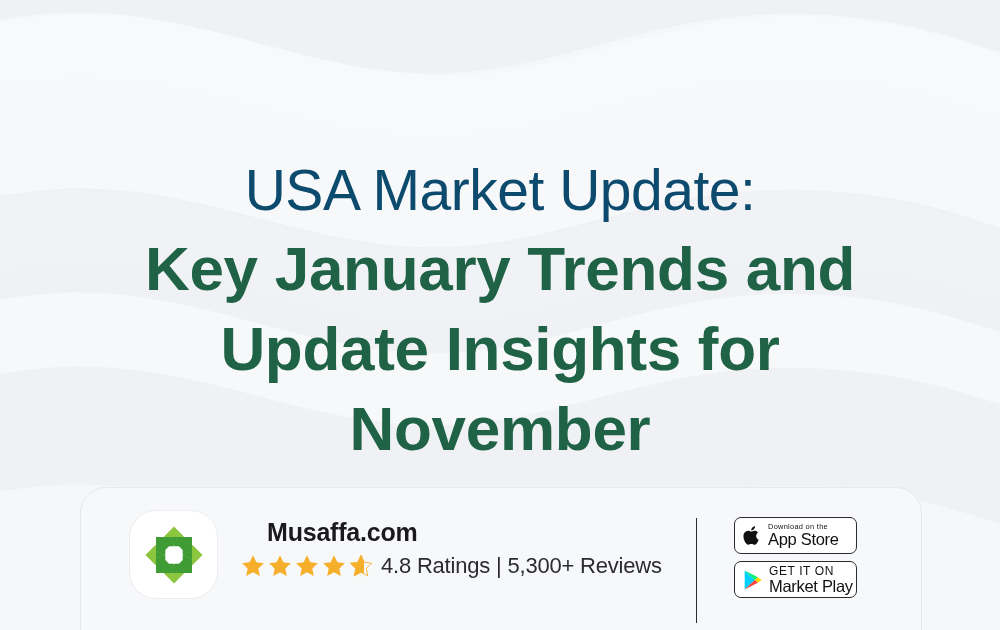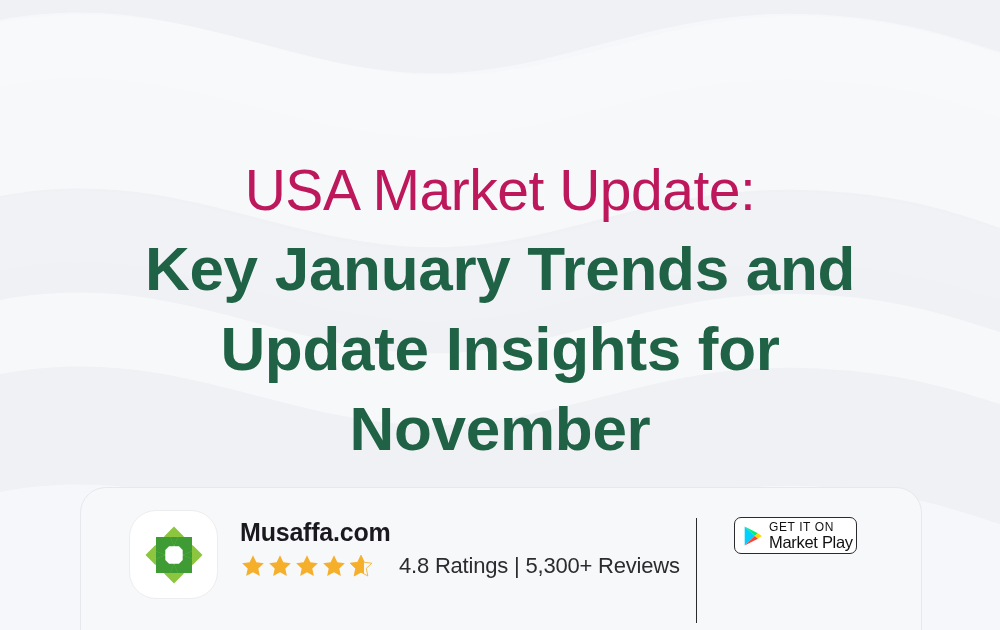--- a/index.html
+++ b/index.html
@@ -22,21 +22,21 @@
   .headline-block {
     position:absolute;
     top:162px; left:0; width:1000px;
     z-index:2;
     text-align:center;
   }
   .title-line-1 {
     font-size:57px;
     font-weight:300;
     letter-spacing:-0.5px;
-    color:#be185d;
+    color:#0c4a6e;
     line-height:1.0;
     padding-bottom:10px;
   }
   .title-green {
     font-size:62px;
     font-weight:700;
     color:#1f6245;
     line-height:1.29;
     letter-spacing:-0.3px;
   }
@@ -75,40 +75,41 @@
     padding-top:6px;
     flex:none;
     width:430px;
   }
   .app-name {
     font-size:25px;
     font-weight:700;
     color:#1a1a1e;
     line-height:1.3;
     letter-spacing:-0.2px;
+    margin-left:27px;
   }
   .app-tagline {
     font-size:25px;
     font-weight:700;
     color:#1a1a1e;
     line-height:1.3;
     letter-spacing:-0.2px;
   }
   .rating-row {
     display:flex;
     align-items:center;
     margin-top:4px;
   }
   .stars { display:flex; align-items:center; gap:1px; }
   .stars svg { display:block; }
   .rating-text {
     font-size:22px;
     font-weight:400;
     color:#2c2c30;
-    margin-left:25px;
+    margin-left:7px;
     letter-spacing:-0.2px;
     white-space:nowrap;
   }
 
   
   .card-divider {
     width:1px;
     height:105px;
     background:#2b2b2f;
     margin-left:26px;
@@ -246,20 +247,32 @@
         </span>
       </span>
       <span class="rating-text">4.8 Ratings | 5,300+ Reviews</span>
     </div>
   </div>
 
   <div class="card-divider"></div>
 
   <div class="store-badges">
 
+    <div class="badge badge-appstore">
+      <span class="glyph">
+        <svg width="19" height="23" viewBox="0 0 22 26">
+          <path fill="#111" d="M15.2 13.6c0-2.7 2.2-4 2.3-4.1-1.3-1.8-3.2-2.1-3.9-2.1-1.7-.2-3.3 1-4.1 1-.9 0-2.2-1-3.6-.9-1.8 0-3.5 1.1-4.5 2.7-1.9 3.3-.5 8.2 1.4 10.9.9 1.3 2 2.8 3.4 2.7 1.4-.1 1.9-.9 3.5-.9s2.1.9 3.6.8c1.5 0 2.4-1.3 3.3-2.7 1-1.5 1.5-3 1.5-3.1-.1 0-2.9-1.1-2.9-4.3z"></path>
+          <path fill="#111" d="M12.8 5.6c.7-.9 1.2-2.2 1.1-3.4-1.1 0-2.4.7-3.2 1.7-.7.8-1.3 2.1-1.1 3.3 1.2.1 2.5-.6 3.2-1.6z"></path>
+        </svg>
+      </span>
+      <span class="txt">
+        <span class="small">Download on the</span>
+        <span class="big">App Store</span>
+      </span>
+    </div>
 
     <div class="badge badge-play">
       <span class="glyph">
         <svg width="20" height="22" viewBox="0 0 24 26">
           <polygon fill="#00d0ff" points="2,1.5 14.2,13 2,24.5"></polygon>
           <polygon fill="#00f076" points="2,1.5 17.8,9.6 14.2,13"></polygon>
           <polygon fill="#ffd400" points="17.8,9.6 22.5,13 17.8,16.4 14.2,13"></polygon>
           <polygon fill="#f9423a" points="14.2,13 17.8,16.4 2,24.5"></polygon>
         </svg>
       </span>

